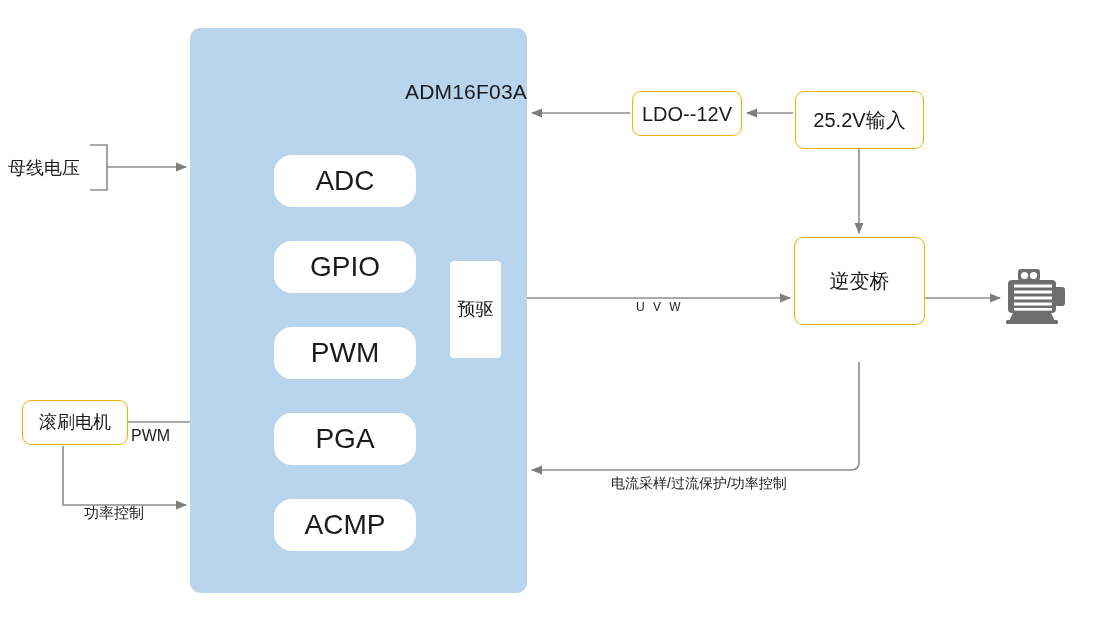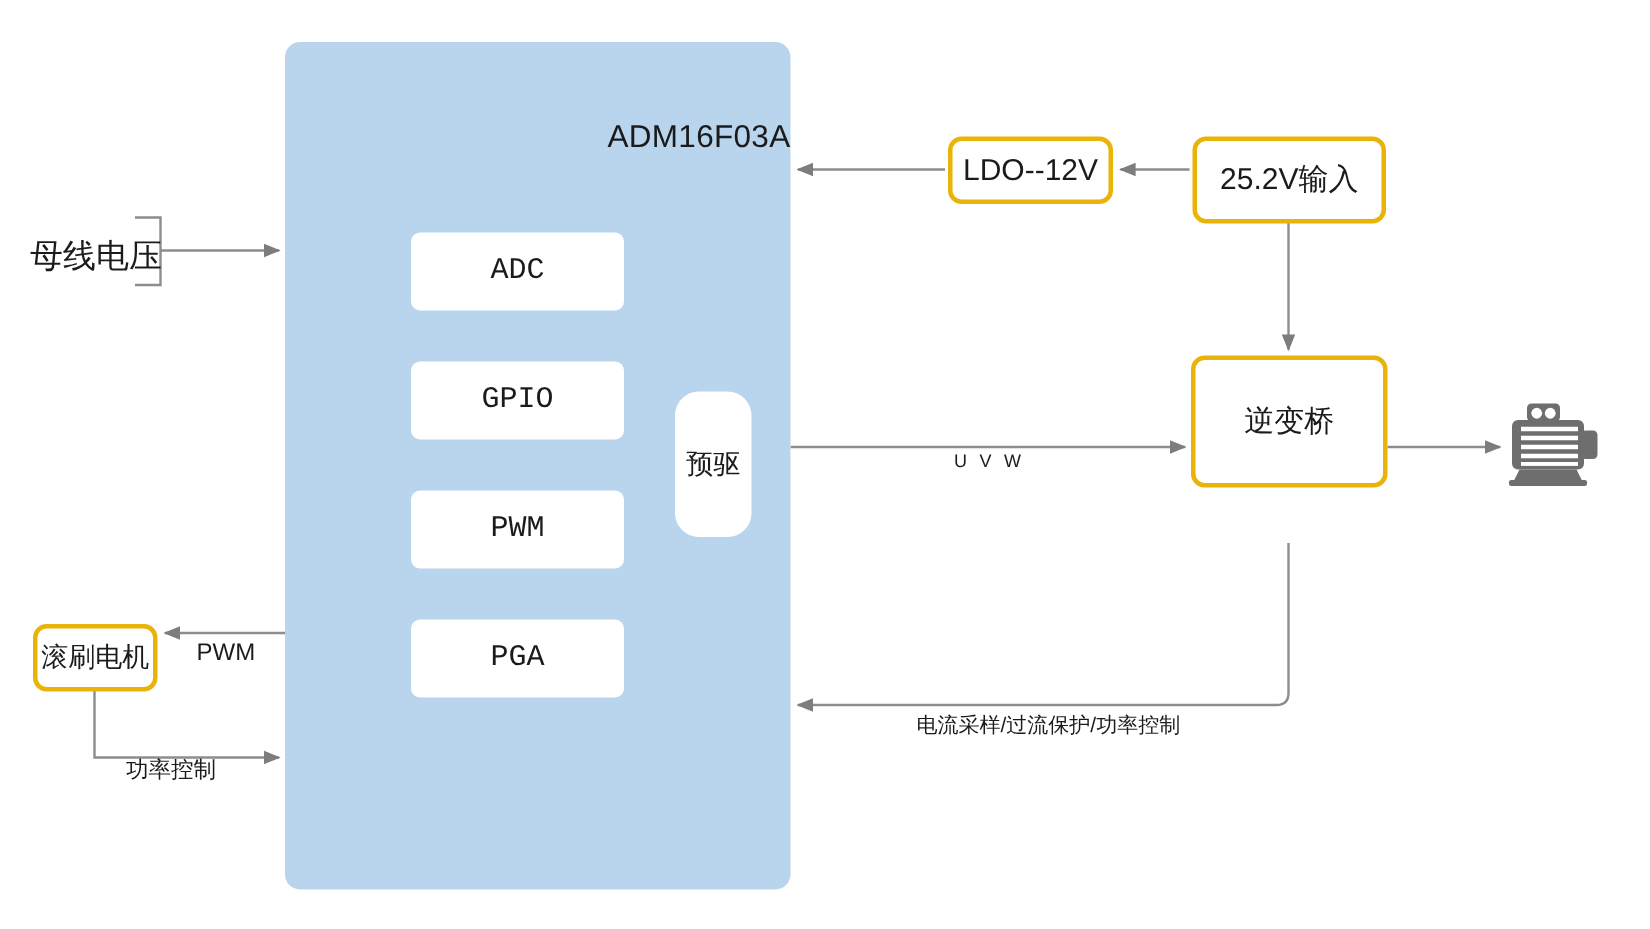--- a/index.html
+++ b/index.html
@@ -51,47 +51,46 @@
     top: 80px;
     width: 337px;
     text-align: right;
     font-size: 21px;
     color: #1b1b1b;
     letter-spacing: 0.2px;
   }
   
   .periph {
     background: #ffffff;
-    border-radius: 6px;
-    font-size: 20px;
+    border-radius: 18px;
+    font-size: 28px;
     color: #1b1b1b;
     left: 274px;
     width: 142px;
     height: 52px;
-    font-family: Liberation Mono, monospace;
   }
   #periph-adc  { top: 155px; }
   #periph-gpio { top: 241px; }
   #periph-pwm  { top: 327px; }
   #periph-pga  { top: 413px; }
   #periph-acmp { top: 499px; }
   #predrive-block {
     background: #ffffff;
-    border-radius: 16px;
+    border-radius: 4px;
     left: 450px;
     top: 261px;
     width: 51px;
     height: 97px;
     font-size: 18px;
     color: #1b1b1b;
   }
   
   .outline-box {
     background: #ffffff;
-    border: 3px solid #eab308;
+    border: 1px solid #eab308;
     border-radius: 9px;
     font-size: 20px;
     color: #1b1b1b;
   }
   #ldo-box {
     left: 632px;
     top: 91px;
     width: 110px;
     height: 45px;
   }
@@ -102,36 +101,36 @@
     height: 58px;
   }
   #inverter-box {
     left: 794px;
     top: 237px;
     width: 131px;
     height: 88px;
   }
   #brush-motor-box {
     left: 22px;
-    top: 416px;
-    width: 83px;
+    top: 400px;
+    width: 106px;
     height: 45px;
     font-size: 18px;
   }
   
   .label {
     position: absolute;
     font-size: 17px;
     color: #1b1b1b;
     white-space: nowrap;
   }
   #label-bus-voltage {
-    left: 20px;
+    left: 8px;
     top: 156px;
-    font-size: 22px;
+    font-size: 18px;
   }
   #label-pwm {
     left: 131px;
     top: 427px;
     font-size: 16px;
   }
   #label-ocp-left {
     left: 84px;
     top: 504px;
     font-size: 15px;
@@ -190,20 +189,21 @@
     </g>
   </svg>
 
   <div class="node" id="mcu-block"></div>
   <div id="mcu-title">ADM16F03A</div>
 
   <div class="node periph" id="periph-adc">ADC</div>
   <div class="node periph" id="periph-gpio">GPIO</div>
   <div class="node periph" id="periph-pwm">PWM</div>
   <div class="node periph" id="periph-pga">PGA</div>
+  <div class="node periph" id="periph-acmp">ACMP</div>
 
   <div class="node" id="predrive-block">预驱</div>
 
   <div class="node outline-box" id="ldo-box">LDO--12V</div>
   <div class="node outline-box" id="input-box">25.2V输入</div>
 
   <div class="node outline-box" id="inverter-box">逆变桥</div>
 
   <div class="node outline-box" id="brush-motor-box">滚刷电机</div>
 

